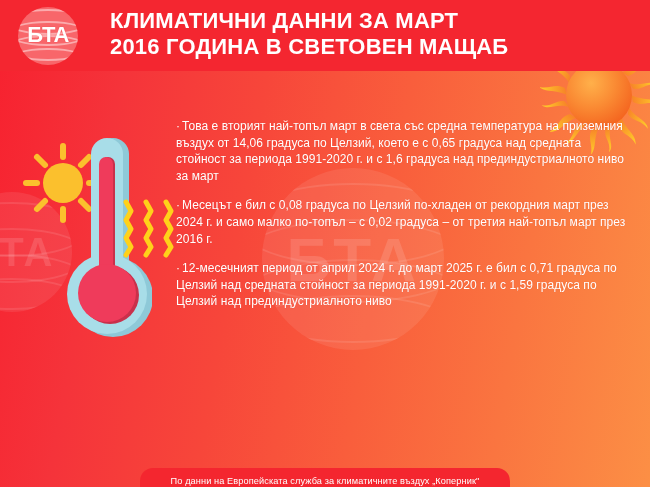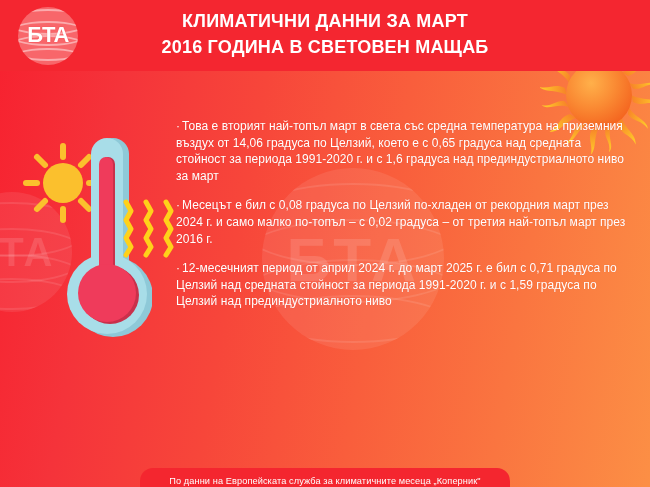--- a/index.html
+++ b/index.html
@@ -67,24 +67,24 @@
     position: absolute;
     left: 0; top: 0;
     width: 650px; height: 71px;
     background: #f42630;
     z-index: 4;
   }
   #header-title {
     position: absolute;
     left: 110px; top: 8px;
     width: 430px;
-    text-align: center;
+    text-align: left;
     color: #ffffff;
     font-weight: 700;
-    font-size: 18px;
+    font-size: 22px;
     line-height: 26px;
     letter-spacing: 0.2px;
     z-index: 6;
   }
   #header-title .tline { display: block; white-space: nowrap; }
 
   
   #bta-logo {
     position: absolute;
     left: 18px; top: 7px;
@@ -337,16 +337,16 @@
     </p>
     <p class="para">
       <span class="bullet">·</span><span>Месецът е бил с 0,08 градуса по Целзий по-хладен от рекордния март през 2024 г. и само малко по-топъл – с 0,02 градуса – от третия най-топъл март през 2016 г.</span>
     </p>
     <p class="para">
       <span class="bullet">·</span><span>12-месечният период от април 2024 г. до март 2025 г. е бил с 0,71 градуса по Целзий над средната стойност за периода 1991-2020 г. и с 1,59 градуса по Целзий над прединдустриалното ниво</span>
     </p>
   </div>
 
   <div id="footer-bar">
-    <span id="footer-text">По данни на Европейската служба за климатичните месеца „Коперник"</span>
+    <span id="footer-text">По данни на Европейската служба за климатичните въздух „Коперник"</span>
   </div>
 
 </div>
 
 </body></html>

